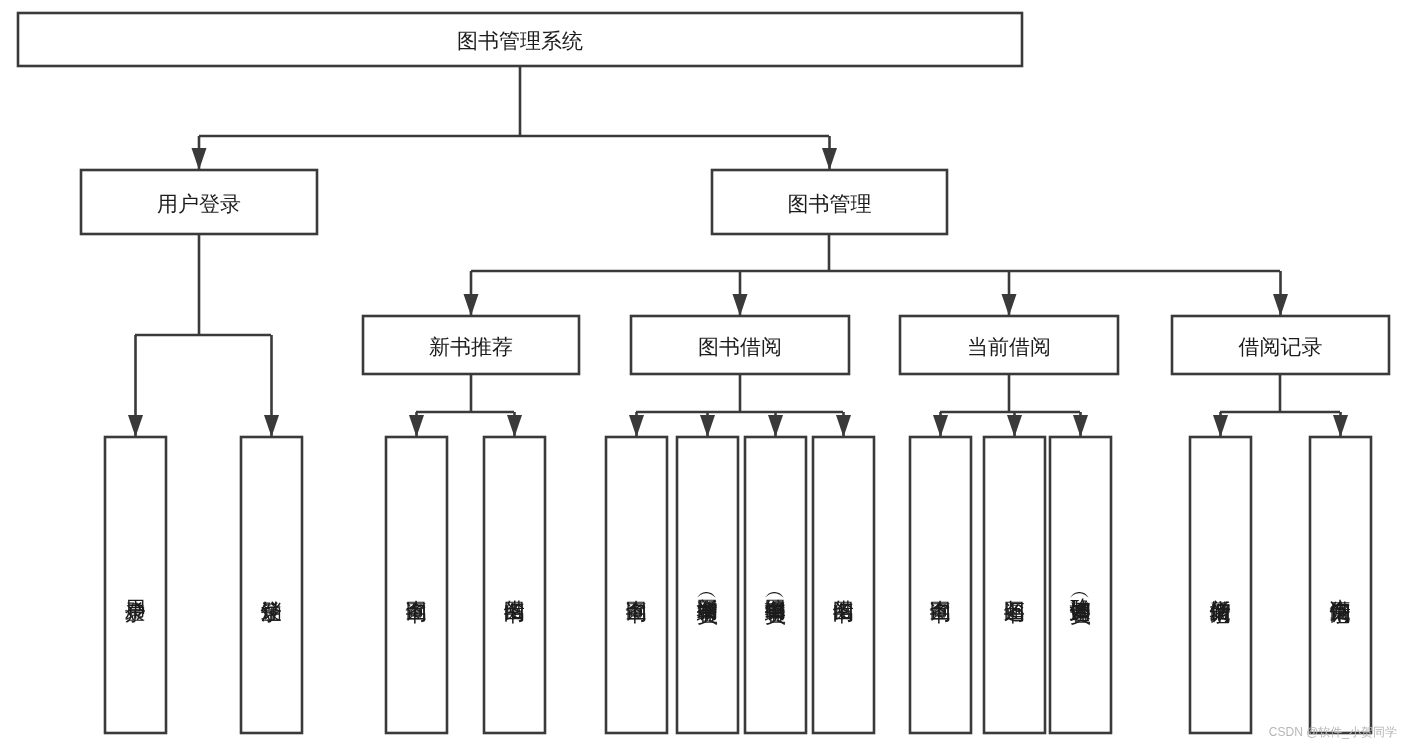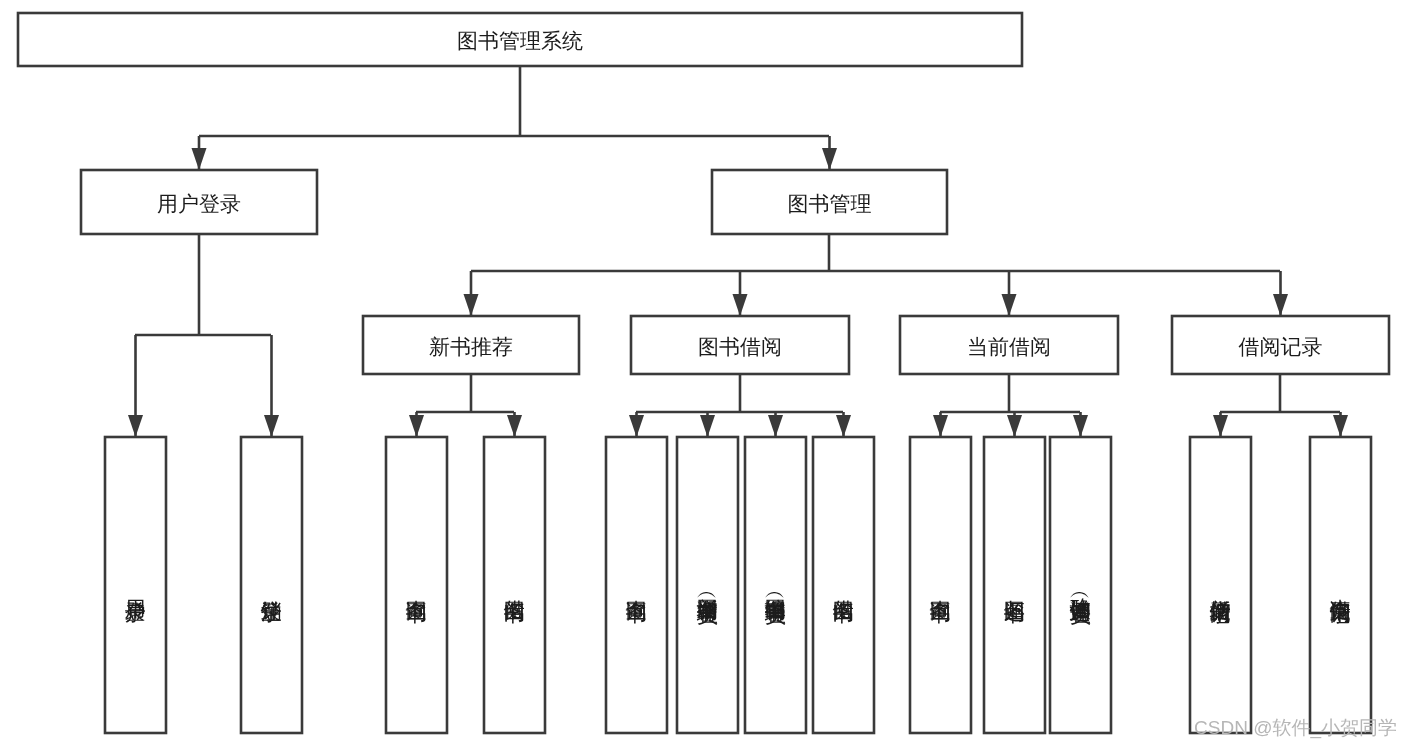--- a/index.html
+++ b/index.html
@@ -65,21 +65,21 @@
     color: #1c1c1c;
     letter-spacing: 1px;
     pointer-events: none;
     box-sizing: border-box;
   }
   .watermark {
     position: absolute;
     right: 8px;
     bottom: 6px;
     font-family: "Liberation Sans", "DejaVu Sans", sans-serif;
-    font-size: 19px;
+    font-size: 12px;
     color: #b6b6b6;
     white-space: nowrap;
     user-select: none;
   }
 </style>
 </head>
 <body>
 
 <div id="diagram-root">
 

